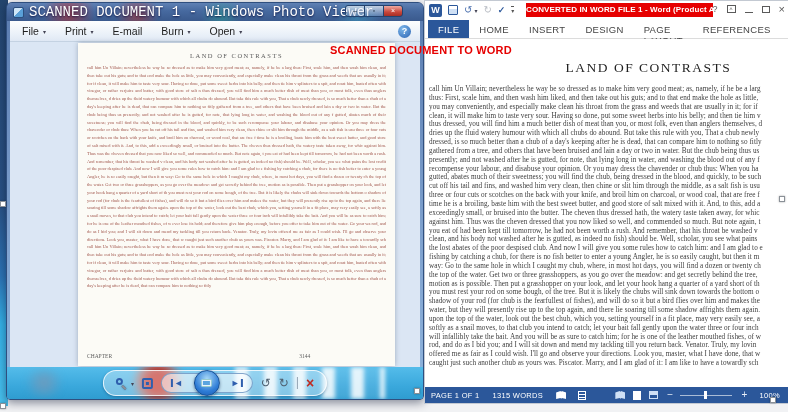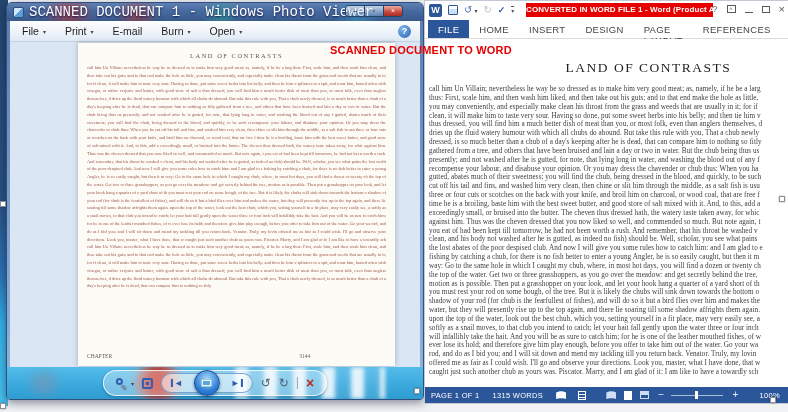--- a/index.html
+++ b/index.html
@@ -121,21 +121,21 @@
   .st-spacer{flex:1;}
   .view-ic{margin-left:8px;}
   .vi-read{width:10px;height:8px;background:#cfe0f5;
     clip-path:polygon(0 18%,44% 0,50% 12%,56% 0,100% 18%,100% 100%,56% 86%,50% 100%,44% 86%,0 100%);}
   .vi-print{width:8px;height:9px;background:#fff;border:1px solid #fff;}
   .vi-web{width:9px;height:8px;border:1px solid #cfe0f5;background:linear-gradient(180deg,#cfe0f5 0 3px,transparent 3px);}
   .zoom-minus,.zoom-plus{font-size:10px;line-height:10px;margin-left:9px;color:#e8eef8;}
   .zoom-slider{position:relative;width:52px;height:10px;margin-left:7px;}
   .zoom-track{position:absolute;left:0;top:5px;width:52px;height:1px;background:rgba(255,255,255,.6);}
   .zoom-thumb{position:absolute;left:24px;top:1px;width:3px;height:8px;background:#fff;}
-  .zoom-pct{margin-left:21px;margin-right:2px;}
+  .zoom-pct{margin-left:12px;margin-right:2px;}
 
   
   .annotation{position:absolute;left:330px;top:44px;font-size:11px;font-weight:bold;color:#e60000;
     letter-spacing:.2px;z-index:50;white-space:nowrap;}
   .handle{position:absolute;width:6px;height:6px;background:#fff;border:1px solid #8a9097;
     box-shadow:0 0 2px rgba(0,0,0,.4);z-index:60;}
 </style>
 </head>
 <body>
 
@@ -273,21 +273,20 @@
           <div class="wline">fishing by catching a chub, for there is no fish better to enter a young Angler, he is so easily caught, but then it m</div>
           <div class="wline">way: Go to the same hole in which I caught my chub, where, in most hot days, you will find a dozen or twenty ch</div>
           <div class="wline">the top of the water. Get two or three grasshoppers, as you go over the meadow: and get secretly behind the tree,</div>
           <div class="wline">motion as is possible. Then put a grasshopper on your look, and let your hook hang a quarter of a yard short of th</div>
           <div class="wline">you must rest your rod on some bough, of the tree. But it is likely the chubs will sink down towards the bottom o</div>
           <div class="wline">shadow of your rod (for chub is the fearfullest of fishes), and will do so it but a bird flies over him and makes the</div>
           <div class="wline">water, but they will presently rise up to the top again, and there lie soaring till some shadow affrights them again.</div>
           <div class="wline">upon the top of the water, look out the best chub, which you, setting yourself in a fit place, may very easily see, a</div>
           <div class="wline">softly as a snail moves, to that club you intend to catch; let your bait fall gently upon the water three or four inch</div>
           <div class="wline">will infallibly take the bait. And you will be as sure to catch him; for he is one of the leather mouthed fishes, of w</div>
-          <div class="wline">ever lose its hold; and therefore give him play enough, before you offer to take him out of the water. Go your wa</div>
           <div class="wline">rod, and do as I bid you; and I will sit down and mend my tackling till you return back. Venator. Truly, my lovin</div>
           <div class="wline">offered me as fair as I could wish. I'll go and observe your directions. Look you, master, what I have done, that w</div>
           <div class="wline">caught just such another chub as yours was. Piscator. Marry, and I am glad of it: I am like to have a towardly sch</div>
         </div>
     </div>
     <div class="w-status">
       <span class="st-item">PAGE 1 OF 1</span>
       <span class="st-item">1315 WORDS</span>
       <span class="book-ic"></span>
       <span class="flag-ic"></span>

